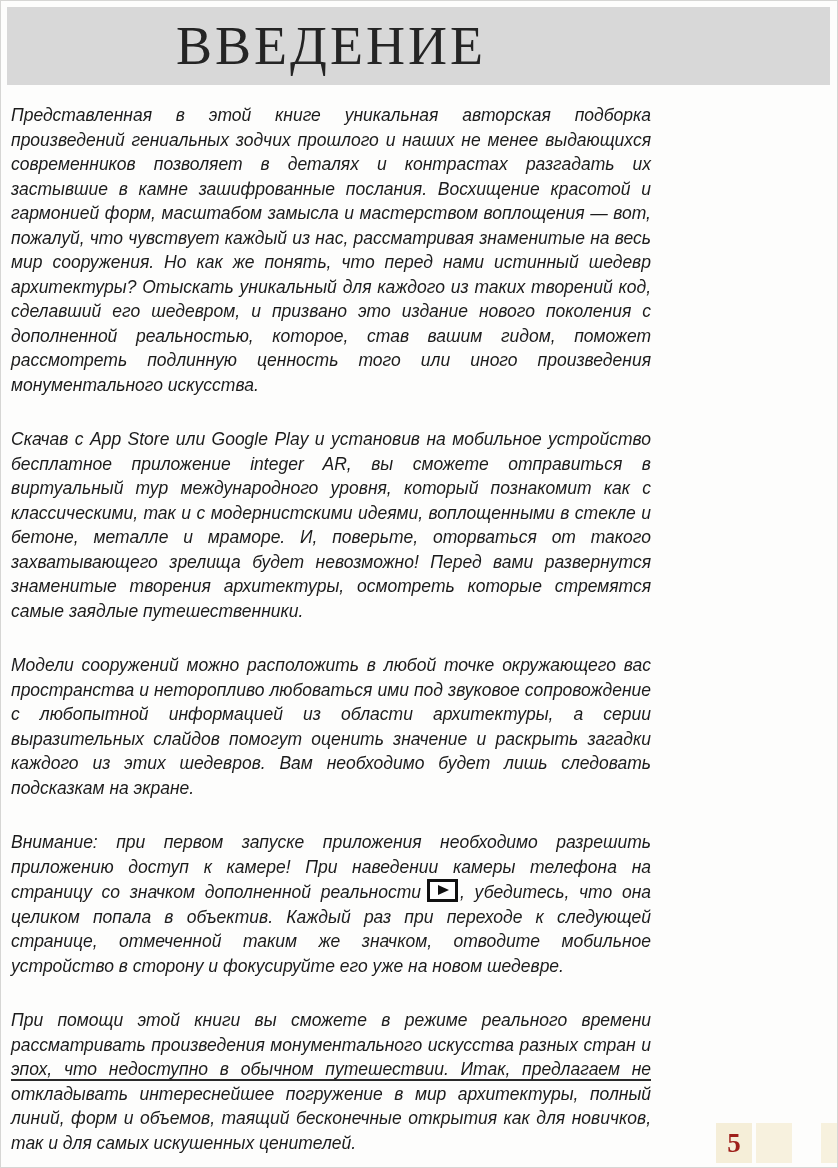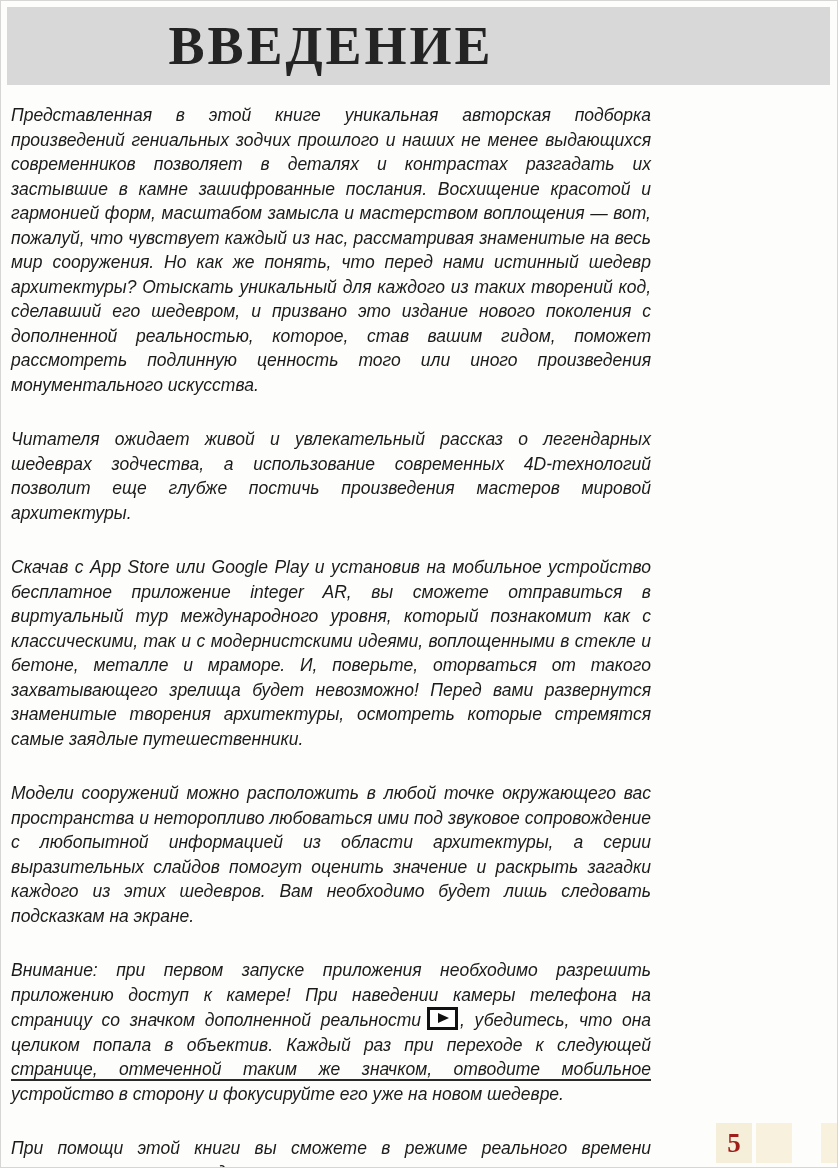--- a/index.html
+++ b/index.html
@@ -30,21 +30,21 @@
     background: #d8d8d8;
     display: flex;
     align-items: center;
   }
   .title-banner h1 {
     margin: 0;
     width: 648px;
     text-align: center;
     font-family: "Liberation Serif", serif;
     font-size: 54px;
-    font-weight: 700;
+    font-weight: 400;
     letter-spacing: 3px;
     color: #242424;
   }
   .text-column {
     position: absolute;
     left: 10px;
     top: 102px;
     width: 640px;
     color: #1b1b1b;
     font-size: 17.5px;
@@ -117,21 +117,20 @@
 <body>
 
 <div class="page">
 
   <header class="title-banner">
     <h1>ВВЕДЕНИЕ</h1>
   </header>
 
   <main class="text-column">
     <p>Представленная в этой книге уникальная авторская подборка произведений гениальных зодчих прошлого и наших не менее выдающихся современников позволяет в деталях и контрастах разгадать их застывшие в камне зашифрованные послания. Восхищение красотой и гармонией форм, масштабом замысла и мастерством воплощения — вот, пожалуй, что чувствует каждый из нас, рассматривая знаменитые на весь мир сооружения. Но как же понять, что перед нами истинный шедевр архитектуры? Отыскать уникальный для каждого из таких творений код, сделавший его шедевром, и призвано это издание нового поколения с дополненной реальностью, которое, став вашим гидом, поможет рассмотреть подлинную ценность того или иного произведения монументального искусства.</p>
-    <p>Читателя ожидает живой и увлекательный рассказ о легендарных шедеврах зодчества, а использование современных 4D-технологий позволит еще глубже постичь произведения мастеров мировой архитектуры.</p>
     <p>Скачав с App Store или Google Play и установив на мобильное устройство бесплатное приложение integer AR, вы сможете отправиться в виртуальный тур международного уровня, который познакомит как с классическими, так и с модернистскими идеями, воплощенными в стекле и бетоне, металле и мраморе. И, поверьте, оторваться от такого захватывающего зрелища будет невозможно! Перед вами развернутся знаменитые творения архитектуры, осмотреть которые стремятся самые заядлые путешественники.</p>
     <p>Модели сооружений можно расположить в любой точке окружающего вас пространства и неторопливо любоваться ими под звуковое сопровождение с любопытной информацией из области архитектуры, а серии выразительных слайдов помогут оценить значение и раскрыть загадки каждого из этих шедевров. Вам необходимо будет лишь следовать подсказкам на экране.</p>
     <p><span>Внимание: при первом запуске приложения необходимо разрешить приложению доступ к камере! При наведении камеры телефона на страницу со значком дополненной реальности</span><span class="ar-icon"><span class="tri"></span></span><span>, убедитесь, что она целиком попала в объектив. Каждый раз при переходе к следующей странице, отмеченной таким же значком, отводите мобильное устройство в сторону и фокусируйте его уже на новом шедевре.</span></p>
     <p>При помощи этой книги вы сможете в режиме реального времени рассматривать произведения монументального искусства разных стран и эпох, что недоступно в обычном путешествии. Итак, предлагаем не откладывать интереснейшее погружение в мир архитектуры, полный линий, форм и объемов, таящий бесконечные открытия как для новичков, так и для самых искушенных ценителей.</p>
   </main>
 
   <div class="footer-rule"></div>
 
   <div class="tab tab-number">
     <span>5</span>

